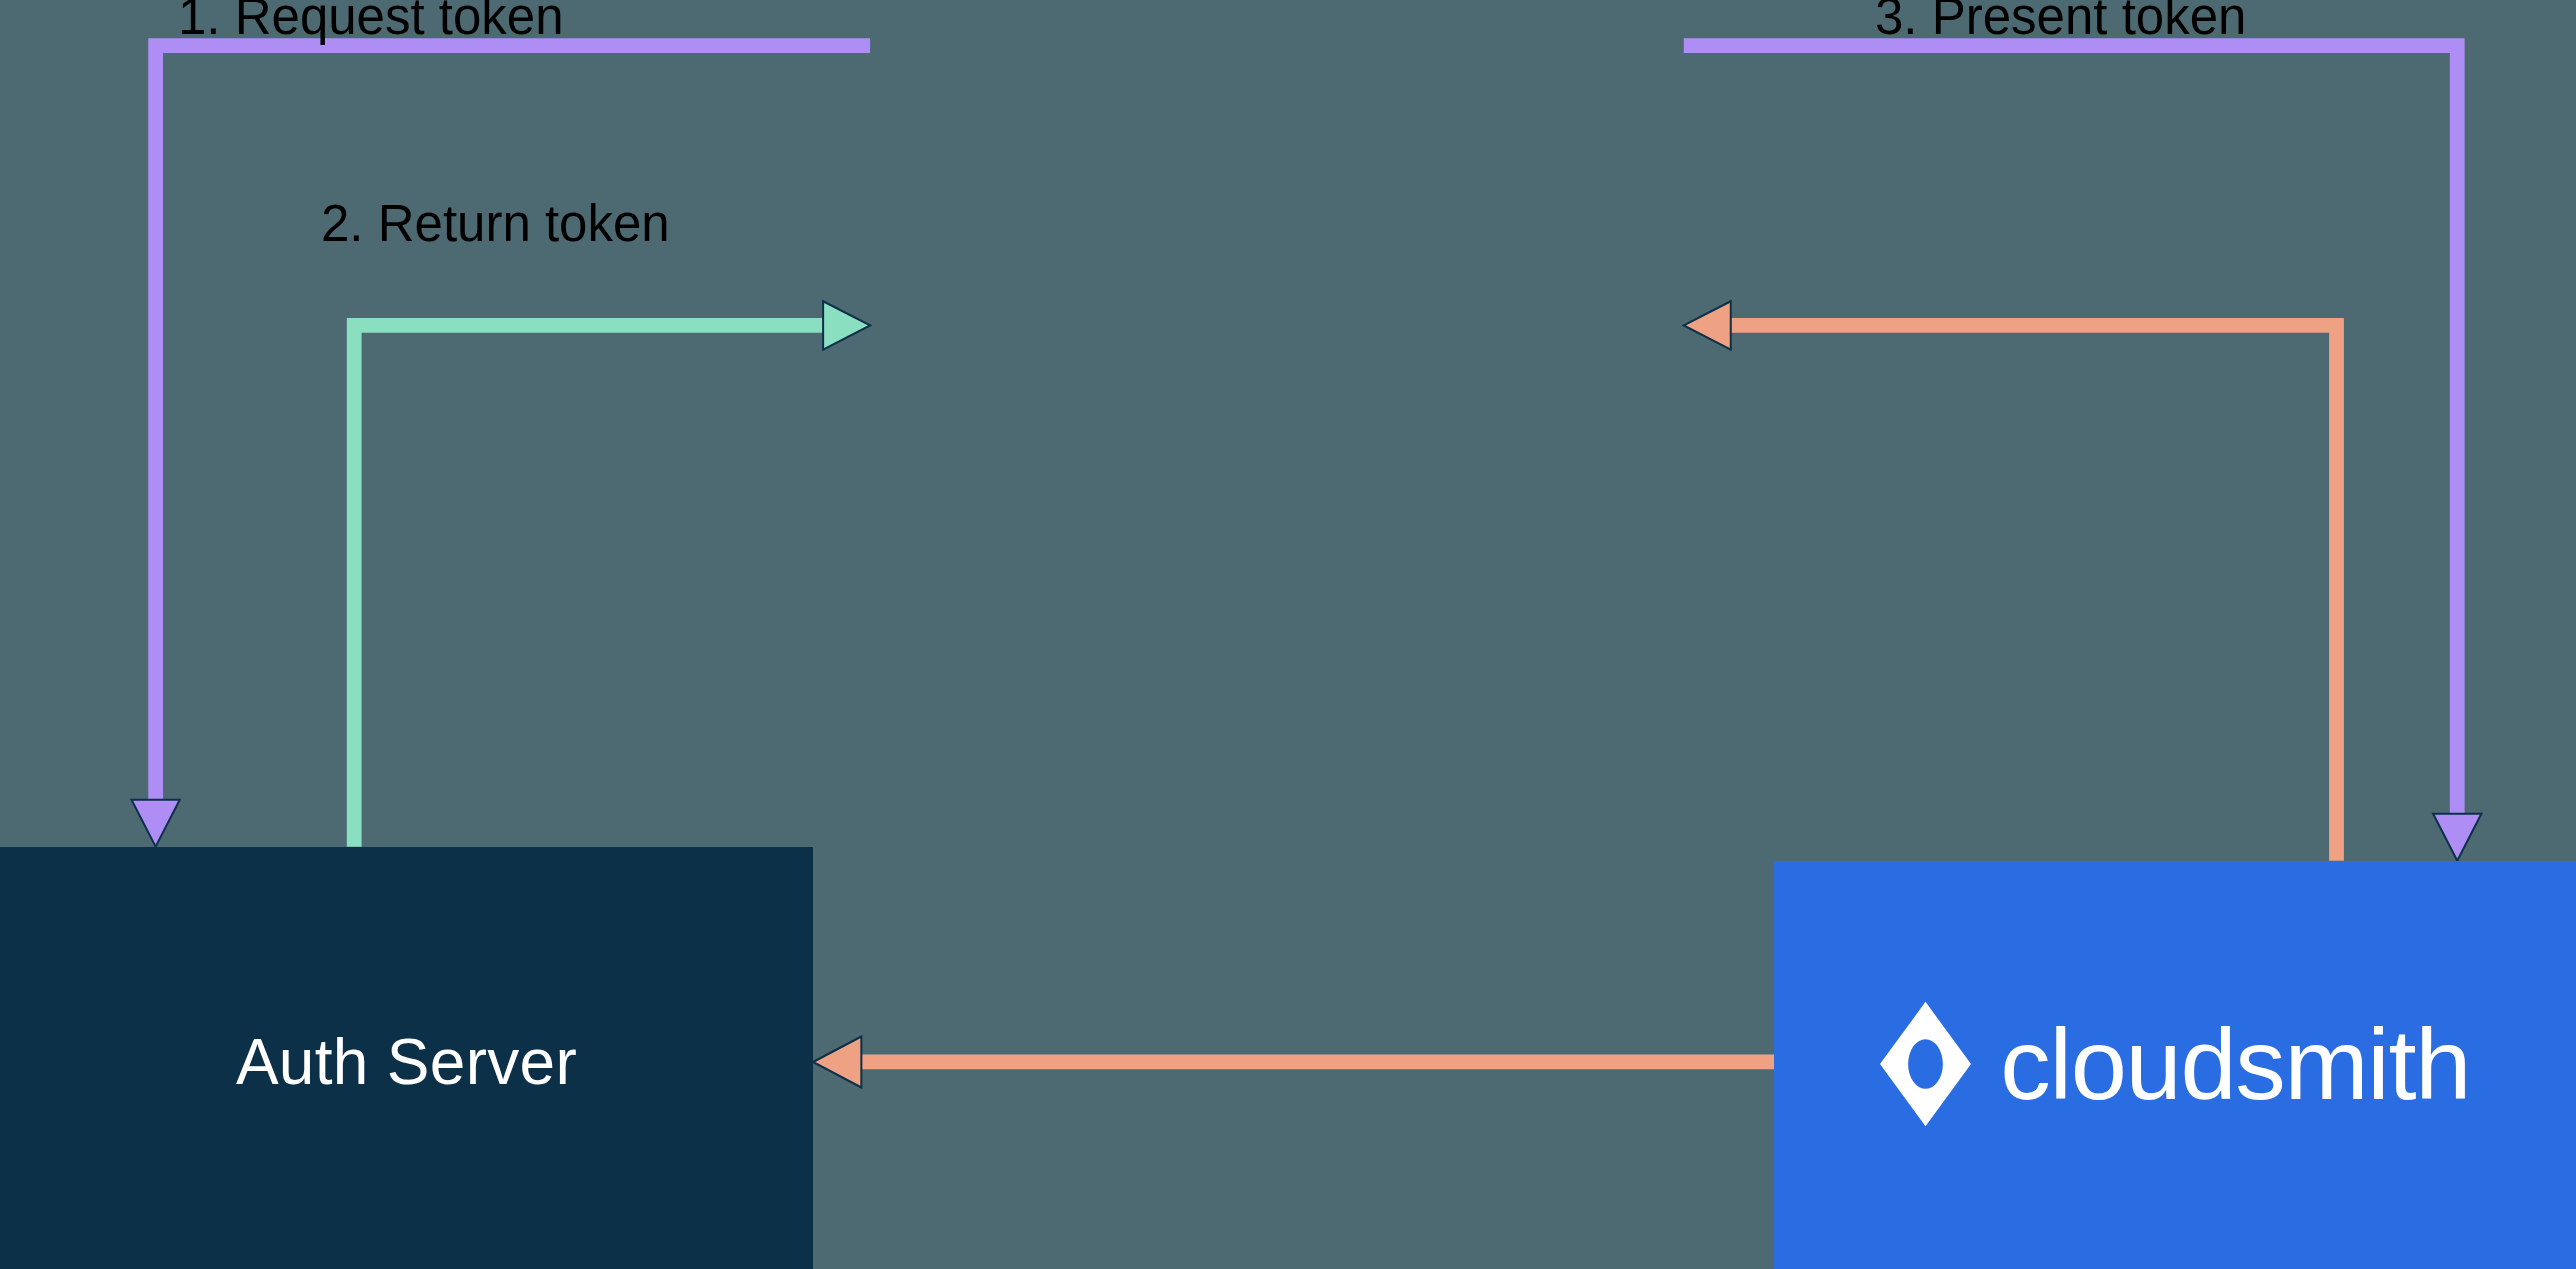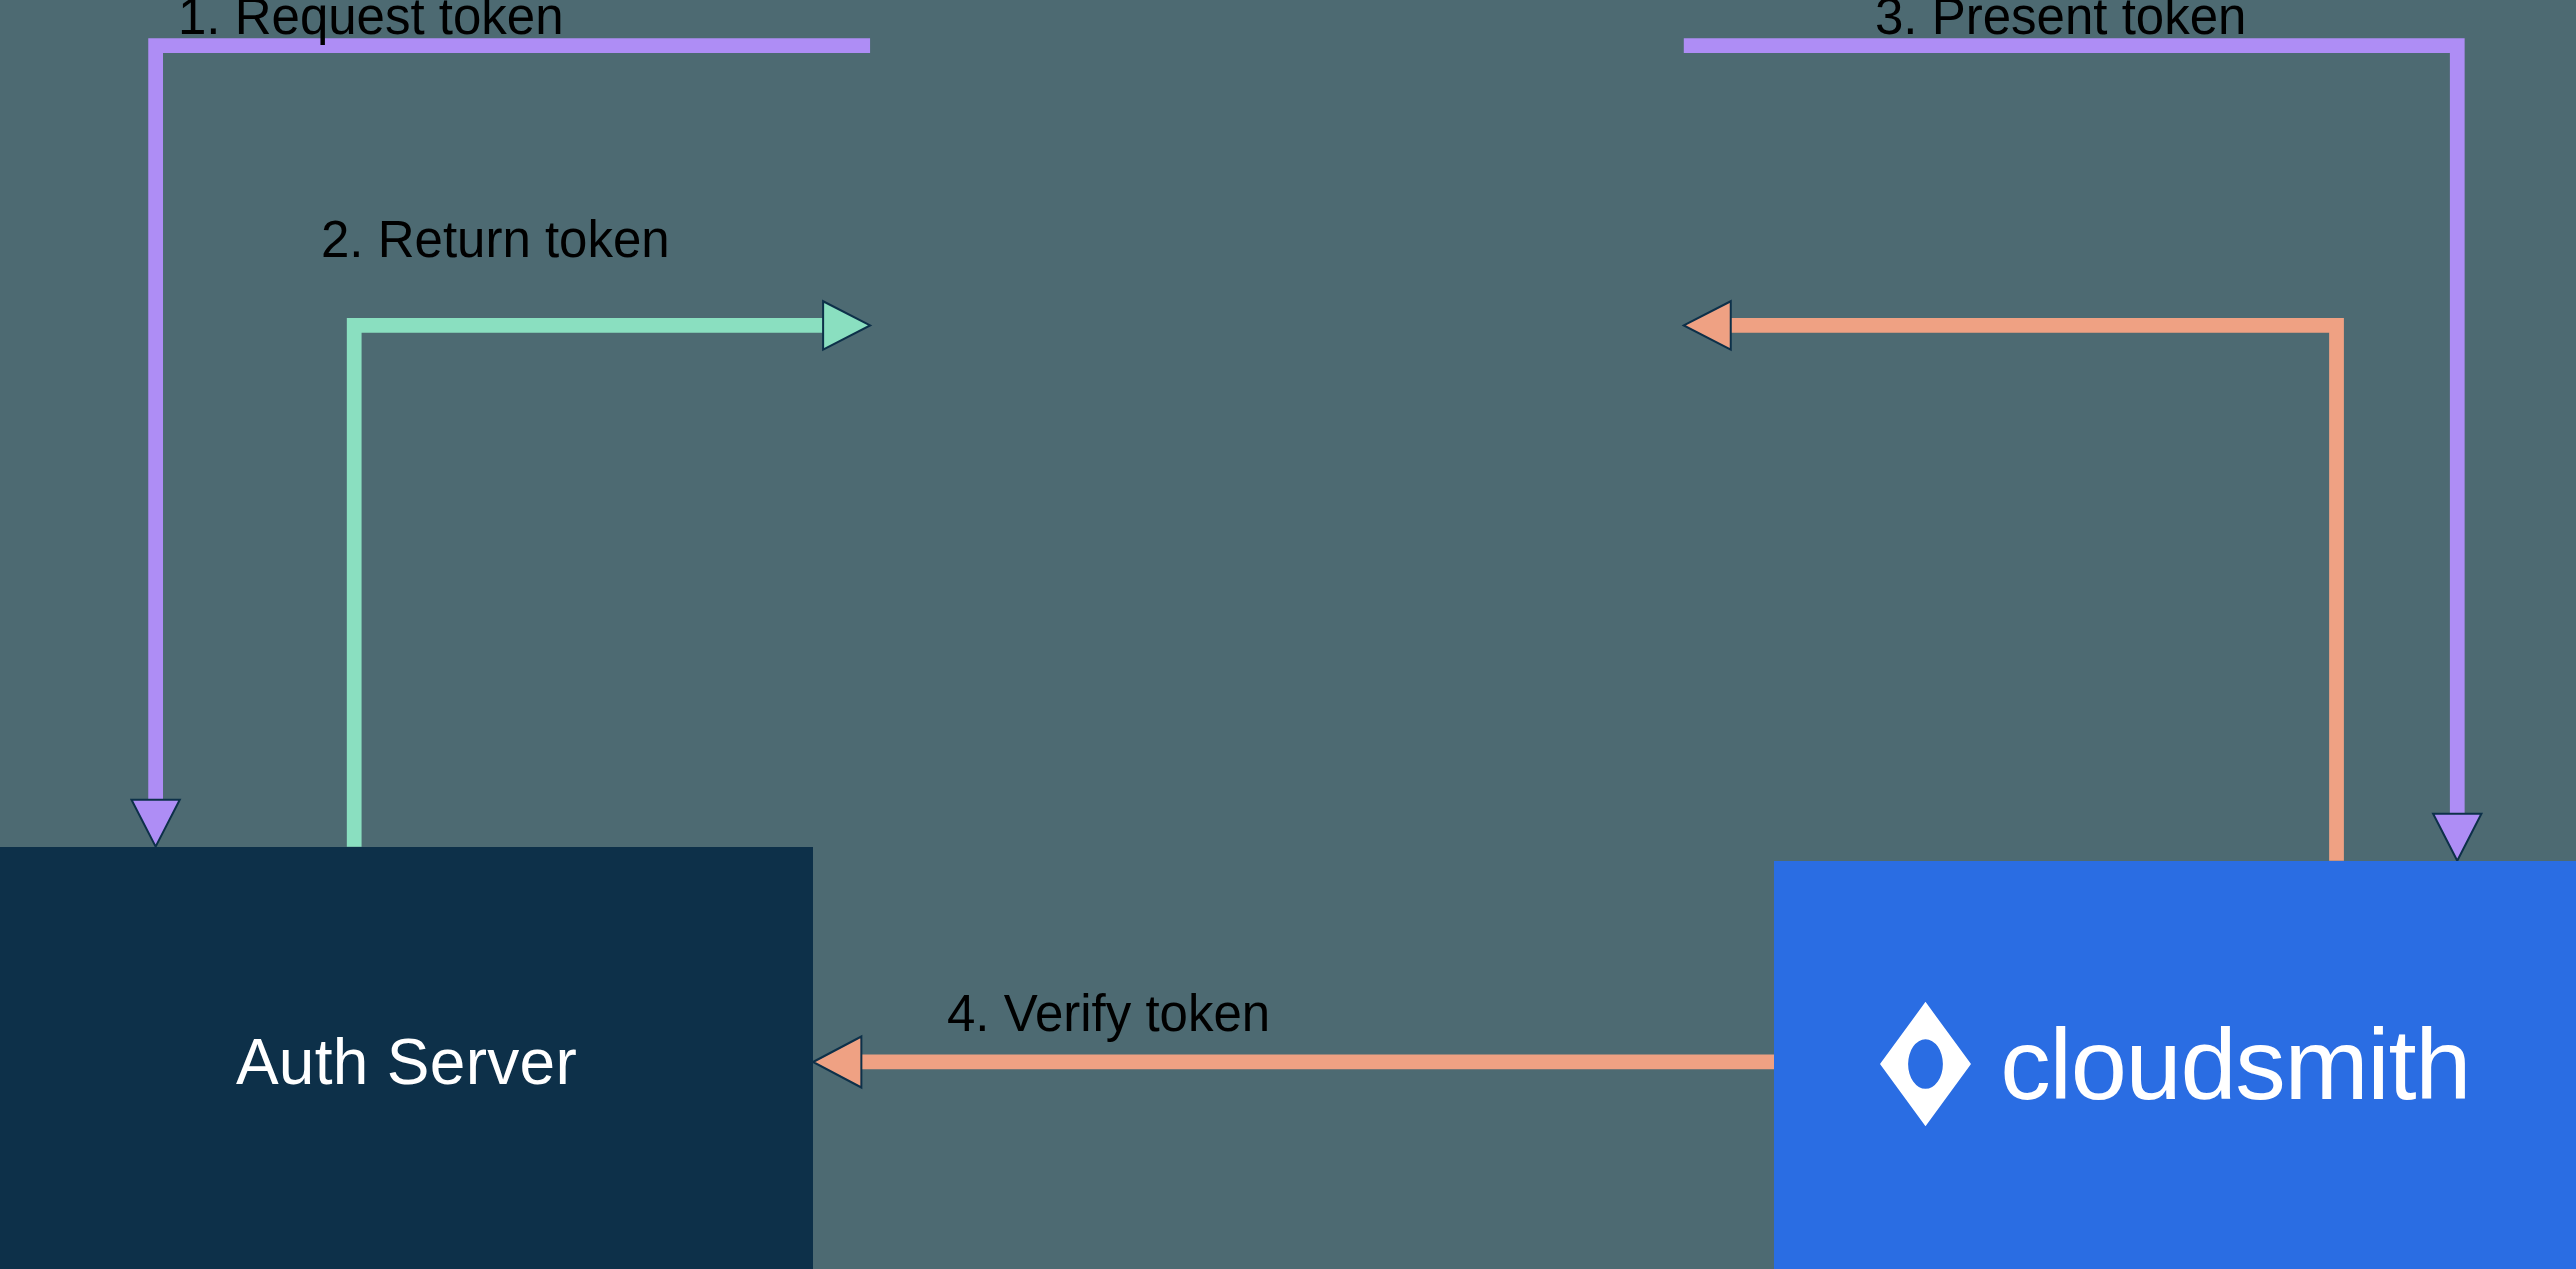--- a/index.html
+++ b/index.html
@@ -74,21 +74,21 @@
   .edge-label {
     position: absolute;
     color: #000000;
     font-size: 51px;
     font-weight: 400;
     white-space: nowrap;
     line-height: 1;
     letter-spacing: 0px;
   }
   .lbl-1 { left: 178px;  top: -9.4px; }
-  .lbl-2 { left: 321px;  top: 214px; }
+  .lbl-2 { left: 321px;  top: 198px; }
   .lbl-3 { left: 1875px; top: -9.4px; }
   .lbl-5 { left: 1721px; top: 221px; }
   .lbl-4b{ left: 947px; top: 988px; }
 </style>
 </head>
 <body>
 
 <div id="stage">
 
   <svg id="wires" viewBox="0 0 3840 1893" width="2576" height="1270" xmlns="http://www.w3.org/2000/svg" aria-hidden="true">
@@ -118,21 +118,20 @@
       <polygon points="2510,485 2580,449 2580,521" fill="#efa183" stroke="#0d3049" stroke-width="3"></polygon>
     </g>
   </svg>
 
   <div class="edge-label lbl-1">1. Request token</div>
 
   <div class="edge-label lbl-2">2. Return token</div>
 
   <div class="edge-label lbl-3">3. Present token</div>
 
-  <div class="edge-label lbl-4b">4. Verify token</div>
 
 
 
   <div class="node node-auth">
     <span class="node-label">Auth Server</span>
   </div>
 
   <div class="node node-cloudsmith">
     <div class="cs-lockup">
       <svg class="cs-mark" viewBox="0 0 136 186" xmlns="http://www.w3.org/2000/svg" aria-hidden="true">

